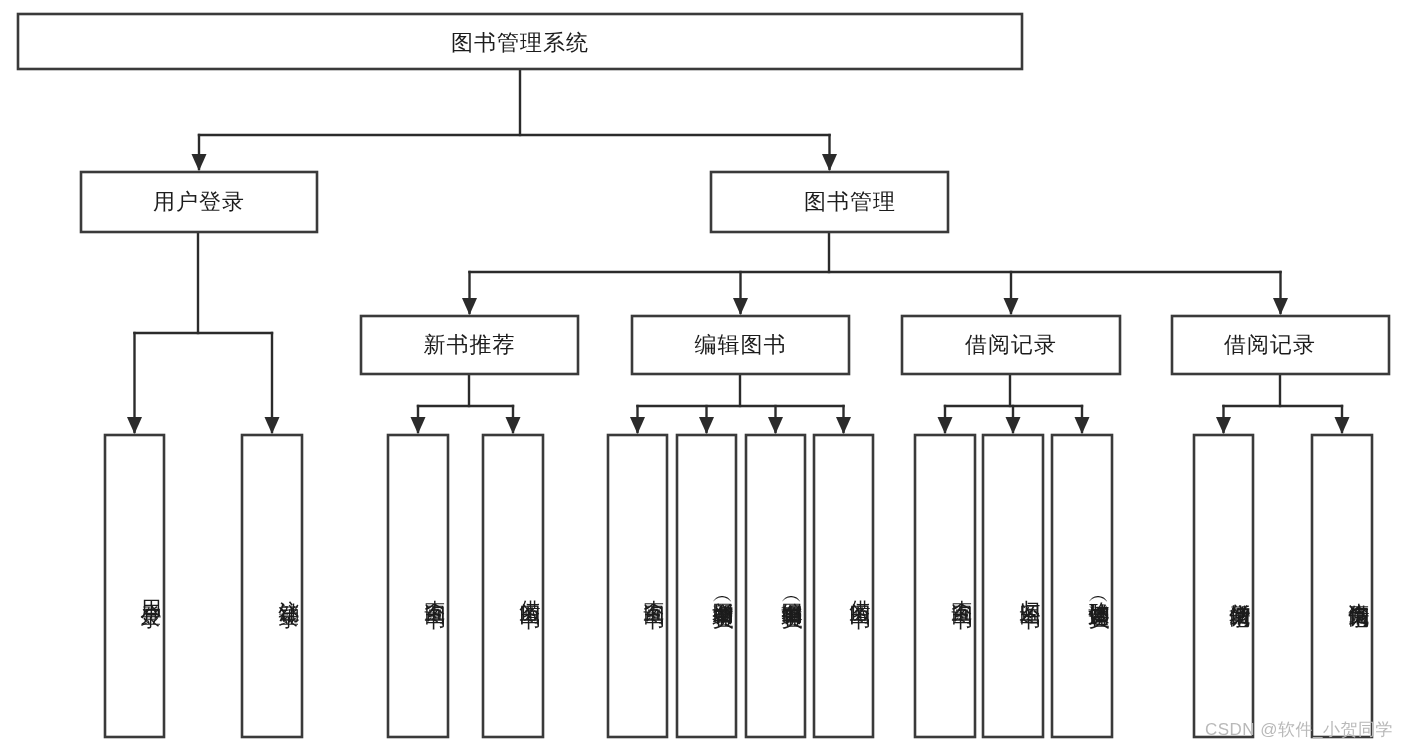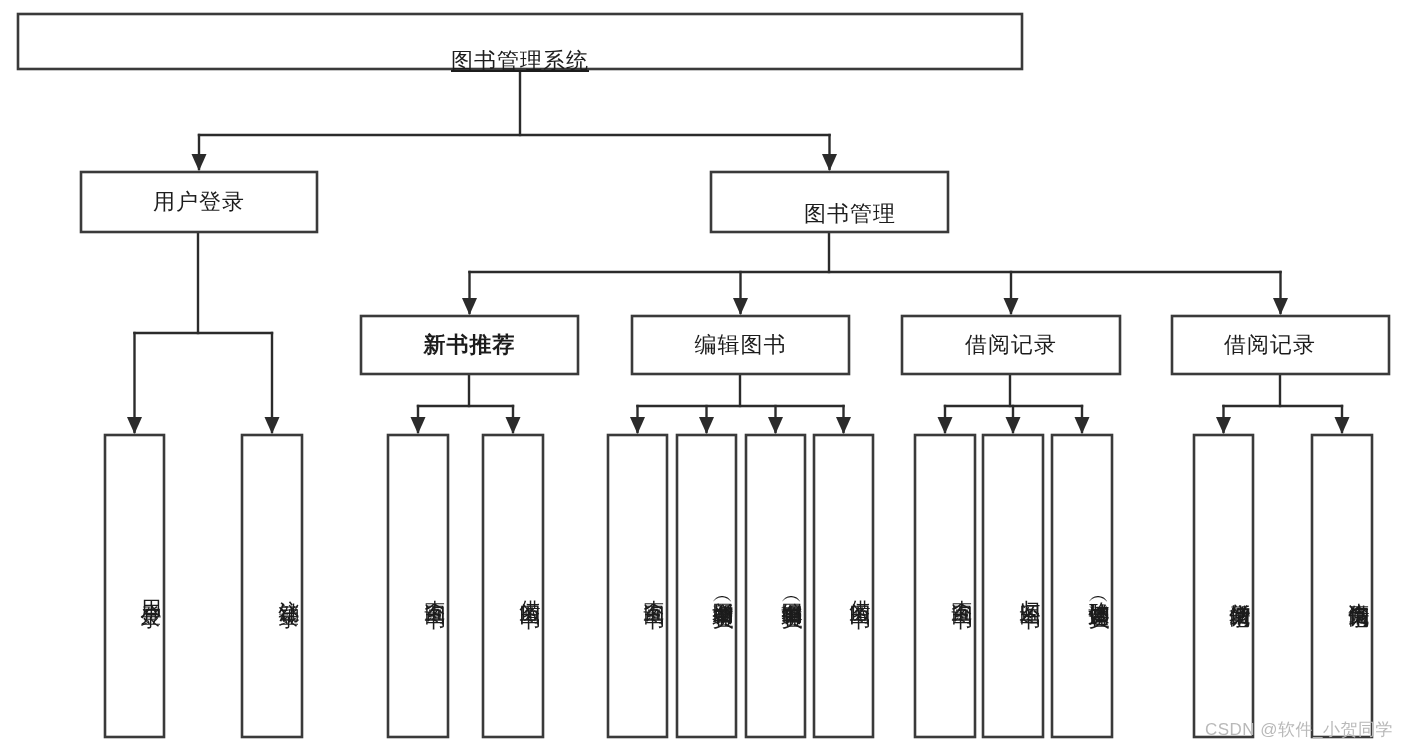--- a/index.html
+++ b/index.html
@@ -158,24 +158,24 @@
         <rect x="814" y="435" width="59" height="302" class="node-box"></rect>
         <rect x="915" y="435" width="60" height="302" class="node-box"></rect>
         <rect x="983" y="435" width="60" height="302" class="node-box"></rect>
         <rect x="1052" y="435" width="60" height="302" class="node-box"></rect>
         <rect x="1194" y="435" width="59" height="302" class="node-box"></rect>
         <rect x="1312" y="435" width="60" height="302" class="node-box"></rect>
       </g>
   </svg>
 
   <div id="labels-layer">
-      <div class="node-label horizontal" style="left: 18px; top: 26px; width: 1004px; height: 71px; text-decoration: underline;">图书管理系统</div>
+      <div class="node-label horizontal" style="left: 18px; top: 8px; width: 1004px; height: 71px;">图书管理系统</div>
       <div class="node-label horizontal" style="left: 81px; top: 172px; width: 236px; height: 60px;">用户登录</div>
-      <div class="node-label horizontal" style="left: 711px; top: 184px; width: 236px; height: 60px; padding-left: 42px;">图书管理</div>
-      <div class="node-label horizontal" style="left: 361px; top: 316px; width: 217px; height: 58px; font-weight: bold;">新书推荐</div>
+      <div class="node-label horizontal" style="left: 711px; top: 172px; width: 236px; height: 60px; padding-left: 42px;">图书管理</div>
+      <div class="node-label horizontal" style="left: 361px; top: 316px; width: 217px; height: 58px;">新书推荐</div>
       <div class="node-label horizontal" style="left: 632px; top: 316px; width: 217px; height: 58px;">编辑图书</div>
       <div class="node-label horizontal" style="left: 902px; top: 316px; width: 218px; height: 58px;">借阅记录</div>
       <div class="node-label horizontal" style="left: 1172px; top: 316px; width: 196px; height: 58px;">借阅记录</div>
       <div class="node-label vertical" style="left: 105px; top: 435px; width: 59px; height: 302px;">用户登录</div>
       <div class="node-label vertical" style="left: 242px; top: 435px; width: 60px; height: 302px;">注销登录</div>
       <div class="node-label vertical" style="left: 388px; top: 435px; width: 60px; height: 302px;">查询图书</div>
       <div class="node-label vertical" style="left: 483px; top: 435px; width: 60px; height: 302px;">借阅图书</div>
       <div class="node-label vertical" style="left: 608px; top: 435px; width: 59px; height: 302px;">查询图书</div>
       <div class="node-label vertical tall" style="left: 677px; top: 435px; width: 59px; height: 302px;">新增图书（管理员）</div>
       <div class="node-label vertical tall" style="left: 746px; top: 435px; width: 59px; height: 302px;">编辑图书（管理员）</div>

